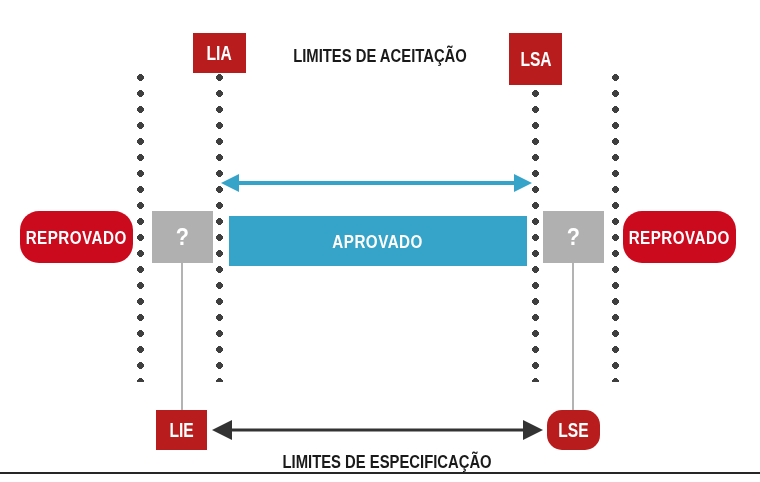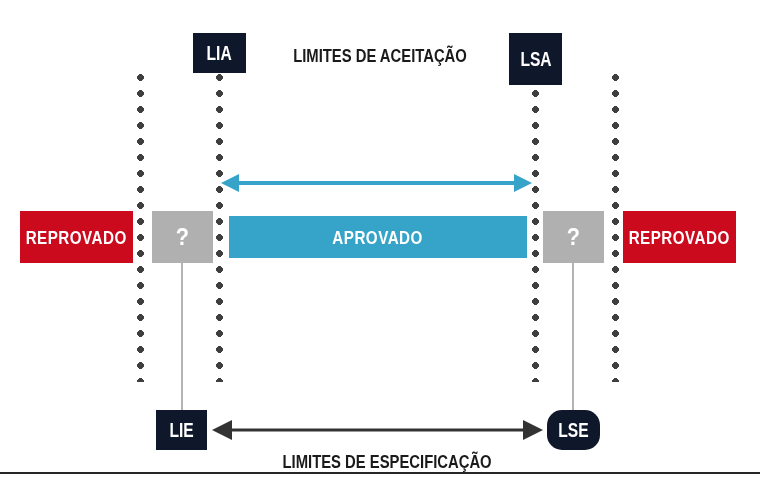--- a/index.html
+++ b/index.html
@@ -14,21 +14,21 @@
     position: relative;
     width: 760px;
     height: 482px;
     background: #ffffff;
     overflow: hidden;
   }
 
   
   .boxwrap {
     position: absolute;
-    background: #0f172a;
+    background: #b91c1c;
     display: flex;
     align-items: center;
     justify-content: center;
   }
   .boxwrap .txt {
     color: #ffffff;
     font-weight: bold;
     font-size: 20px;
     line-height: 1;
     transform: scaleX(0.78);
@@ -55,21 +55,21 @@
   .statusbar .txt {
     color: #ffffff;
     font-weight: bold;
     font-size: 19px;
     line-height: 1;
     letter-spacing: 0.6px;
     transform: scaleX(0.80);
     white-space: nowrap;
     font-family: "Liberation Sans", sans-serif;
   }
-  .reprovado { background: #cc0a1e; }
+  .reprovado { background: #cc0a1e; border-radius: 19px; }
   .aprovado  { background: #35a4c8; }
   .unknown   { background: #b0b0b0; }
   .unknown .txt {
     font-size: 24px;
     transform: scaleX(0.9);
   }
 
   
   .stem {
     position: absolute;
@@ -130,21 +130,21 @@
   </svg>
 
   <div class="statusbar reprovado" style="left:20px; top:211px; width:113px; height:52px;">
     <span class="txt">REPROVADO</span>
   </div>
 
   <div class="statusbar unknown" style="left:152px; top:211px; width:61px; height:52px;">
     <span class="txt">?</span>
   </div>
 
-  <div class="statusbar aprovado" style="left:229px; top:216px; width:298px; height:42px;">
+  <div class="statusbar aprovado" style="left:229px; top:216px; width:298px; height:50px;">
     <span class="txt">APROVADO</span>
   </div>
 
   <div class="statusbar unknown" style="left:543px; top:211px; width:61px; height:52px;">
     <span class="txt">?</span>
   </div>
 
   <div class="statusbar reprovado" style="left:623px; top:211px; width:113px; height:52px;">
     <span class="txt">REPROVADO</span>
   </div>

